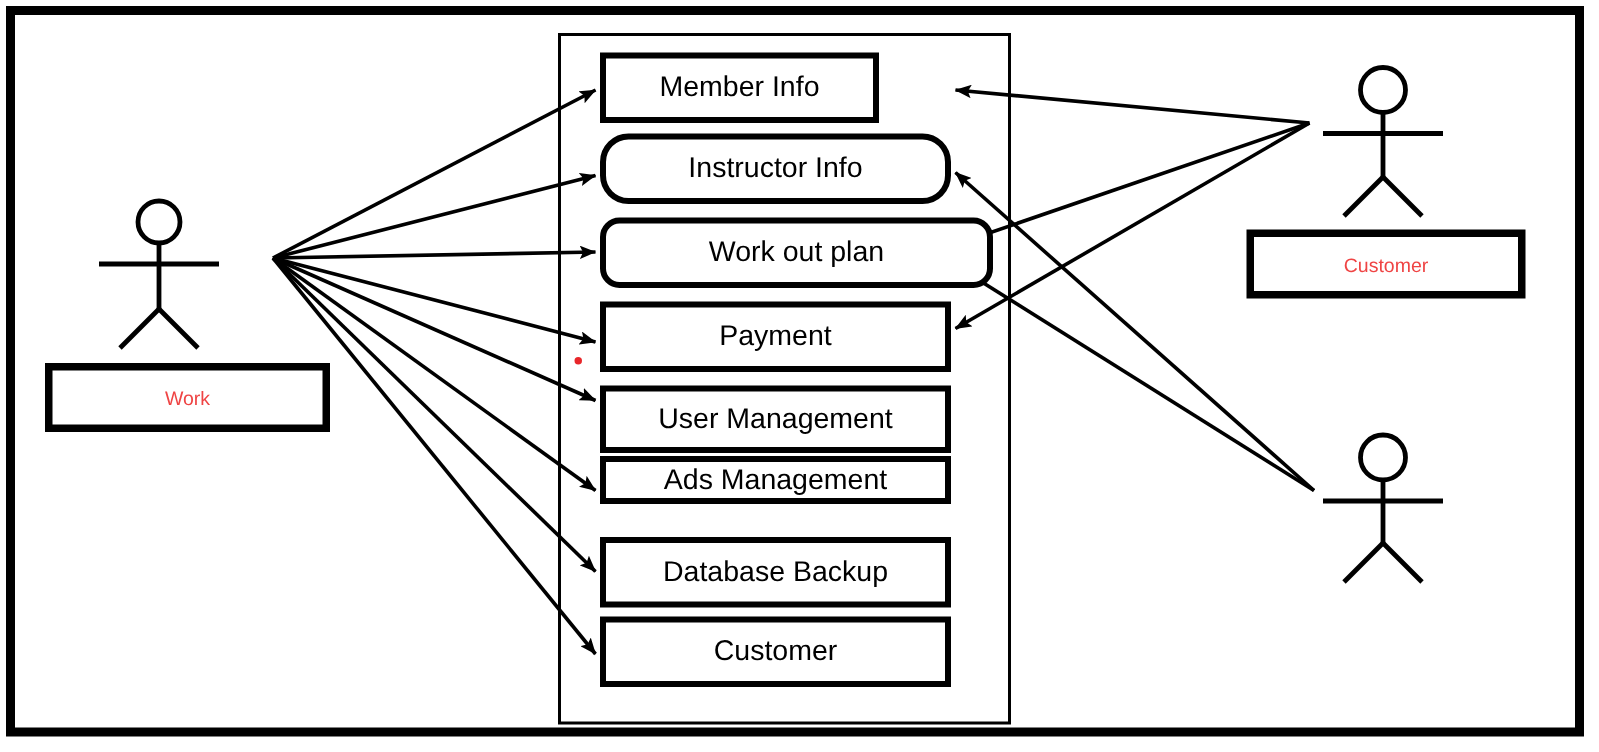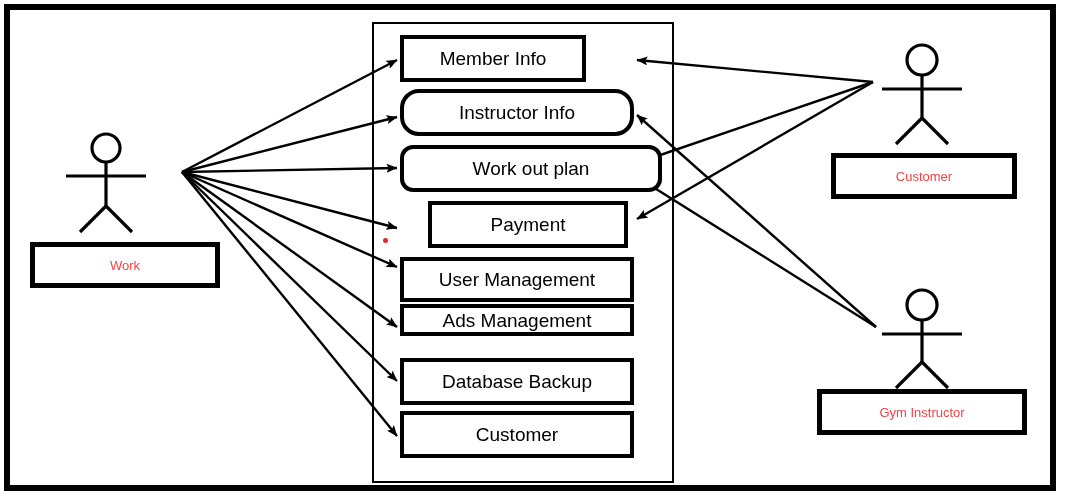--- a/index.html
+++ b/index.html
@@ -135,21 +135,21 @@
   <div id="use-case-container">
       <div class="usecase" style="left: 400px; top: 35px; width: 186px; height: 47px;">
         <span class="uc-label">Member Info</span>
       </div>
       <div class="usecase" style="left: 400px; top: 89px; width: 234px; height: 47px; border-radius: 19px;">
         <span class="uc-label">Instructor Info</span>
       </div>
       <div class="usecase" style="left: 400px; top: 145px; width: 262px; height: 47px; border-radius: 13px;">
         <span class="uc-label">Work out plan</span>
       </div>
-      <div class="usecase" style="left: 400px; top: 201px; width: 200px; height: 47px; margin-left: 28px;">
+      <div class="usecase" style="left: 400px; top: 201px; width: 234px; height: 47px;">
         <span class="uc-label">Payment</span>
       </div>
       <div class="usecase" style="left: 400px; top: 257px; width: 234px; height: 45px;">
         <span class="uc-label">User Management</span>
       </div>
       <div class="usecase" style="left: 400px; top: 304px; width: 234px; height: 32px;">
         <span class="uc-label">Ads Management</span>
       </div>
       <div class="usecase" style="left: 400px; top: 358px; width: 234px; height: 47px; text-align: right;">
         <span class="uc-label">Database Backup</span>
@@ -191,23 +191,20 @@
       <div class="actor" style="left: 811px; top: 284px; width: 224px; height: 151px;">
         <svg class="actor-figure" width="224" height="112" viewBox="811 284 224 112" style="position: absolute; left: 0px; top: 0px;">
           <g stroke="#000000" stroke-width="3.2" fill="none" stroke-linecap="butt">
             <circle cx="922" cy="305" r="15"></circle>
             <line x1="922" y1="320" x2="922" y2="362"></line>
             <line x1="882" y1="334" x2="962" y2="334"></line>
             <line x1="922" y1="362" x2="896" y2="388"></line>
             <line x1="922" y1="362" x2="948" y2="388"></line>
           </g>
         </svg>
-        <div class="actor-label-box" style="left: 6px; top: 105px; width: 210px; height: 46px;">
-          <span class="actor-label">Gym Instructor</span>
-        </div>
       </div>
     </div>
 
   <div id="marker-container">
       <div id="red-dot-marker" style="position: absolute; left: 383px; top: 238px; width: 5px; height: 5px; border-radius: 50%; background: rgb(232, 38, 42);"></div>
     </div>
 
 </div>
 
 </body></html>

